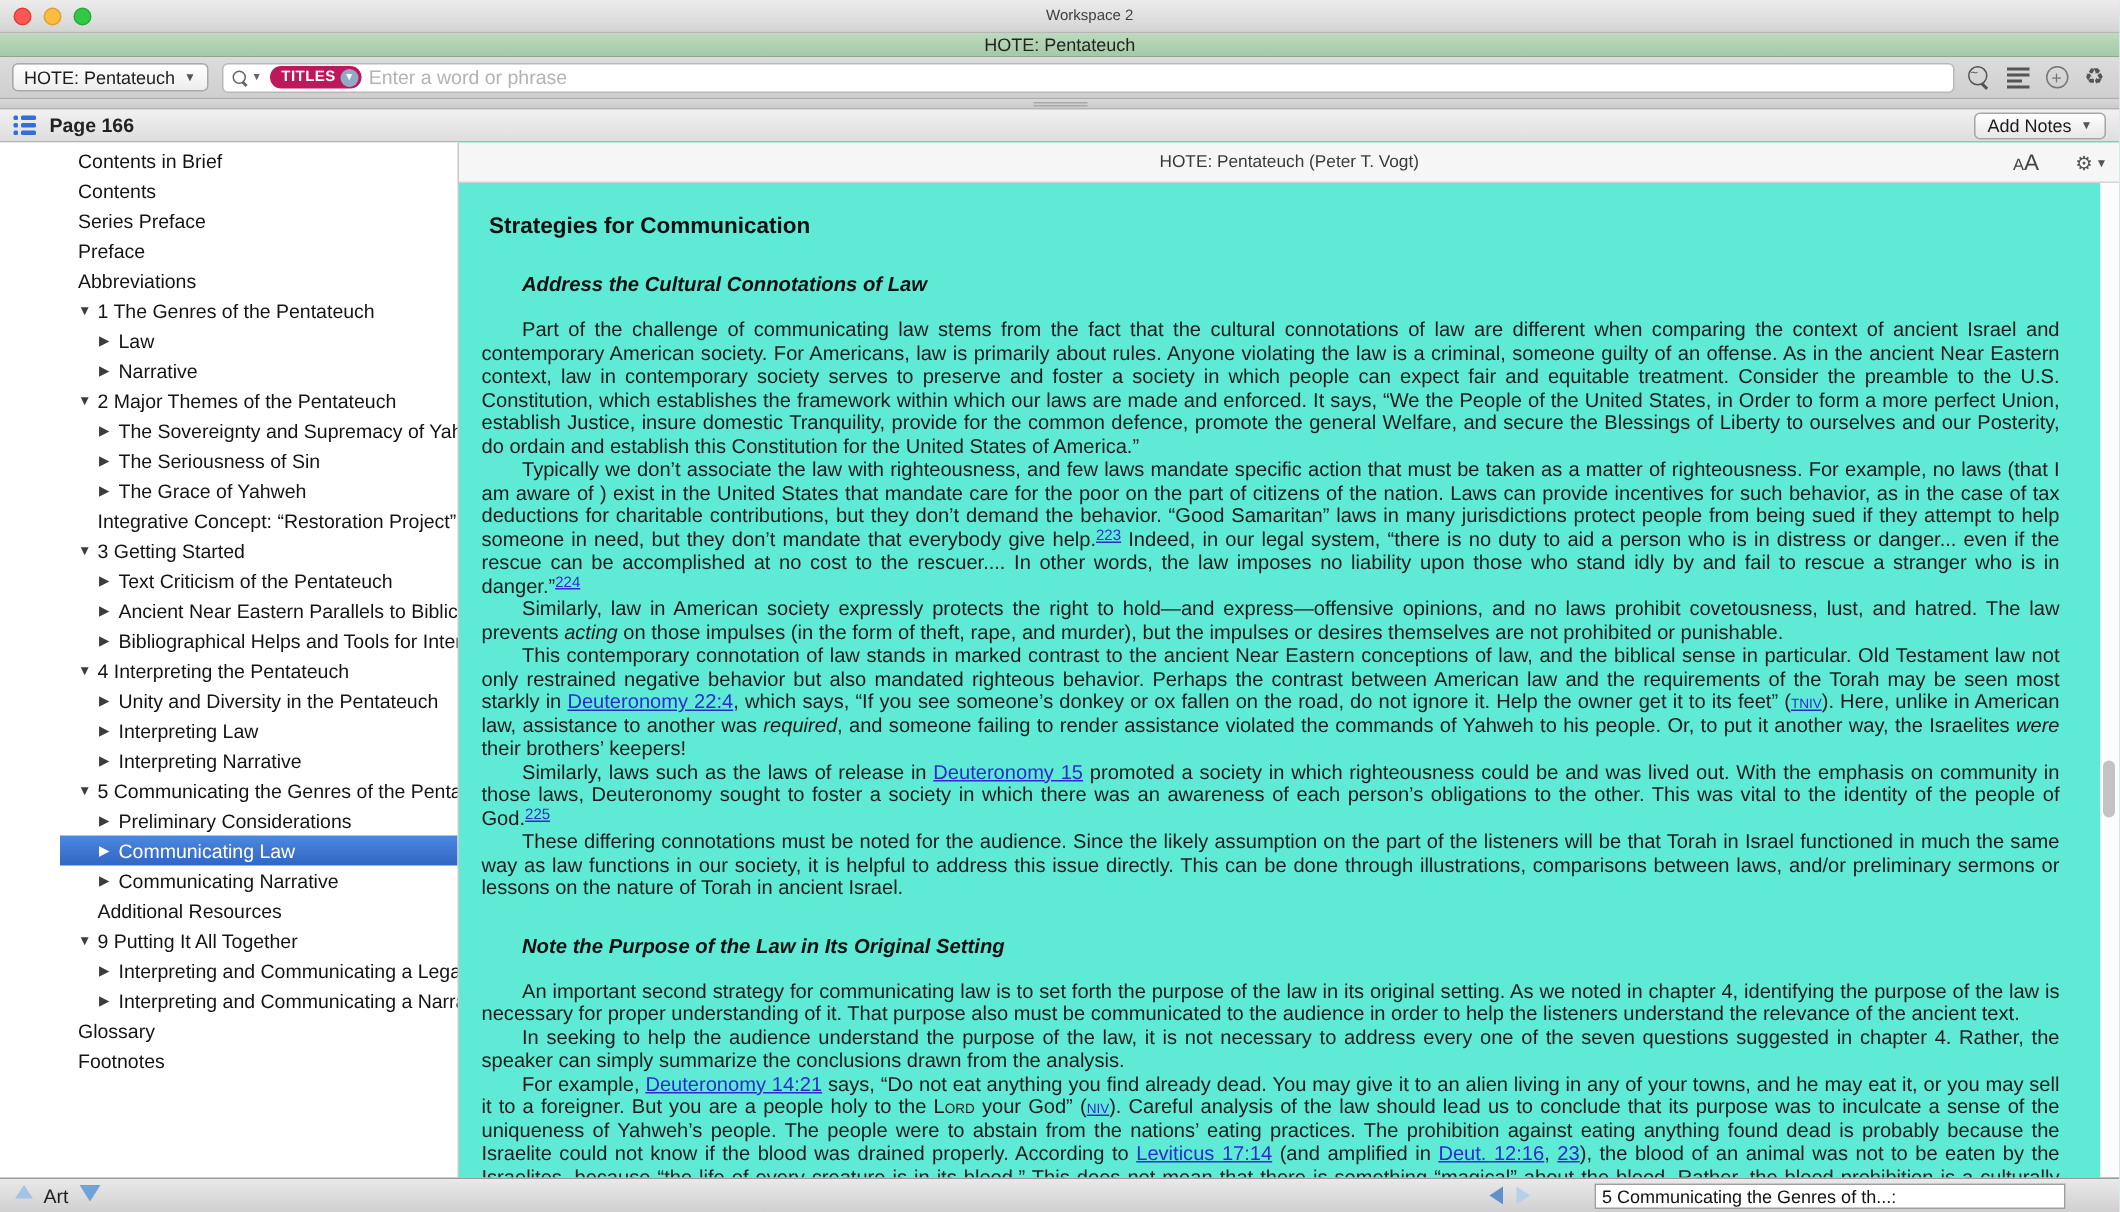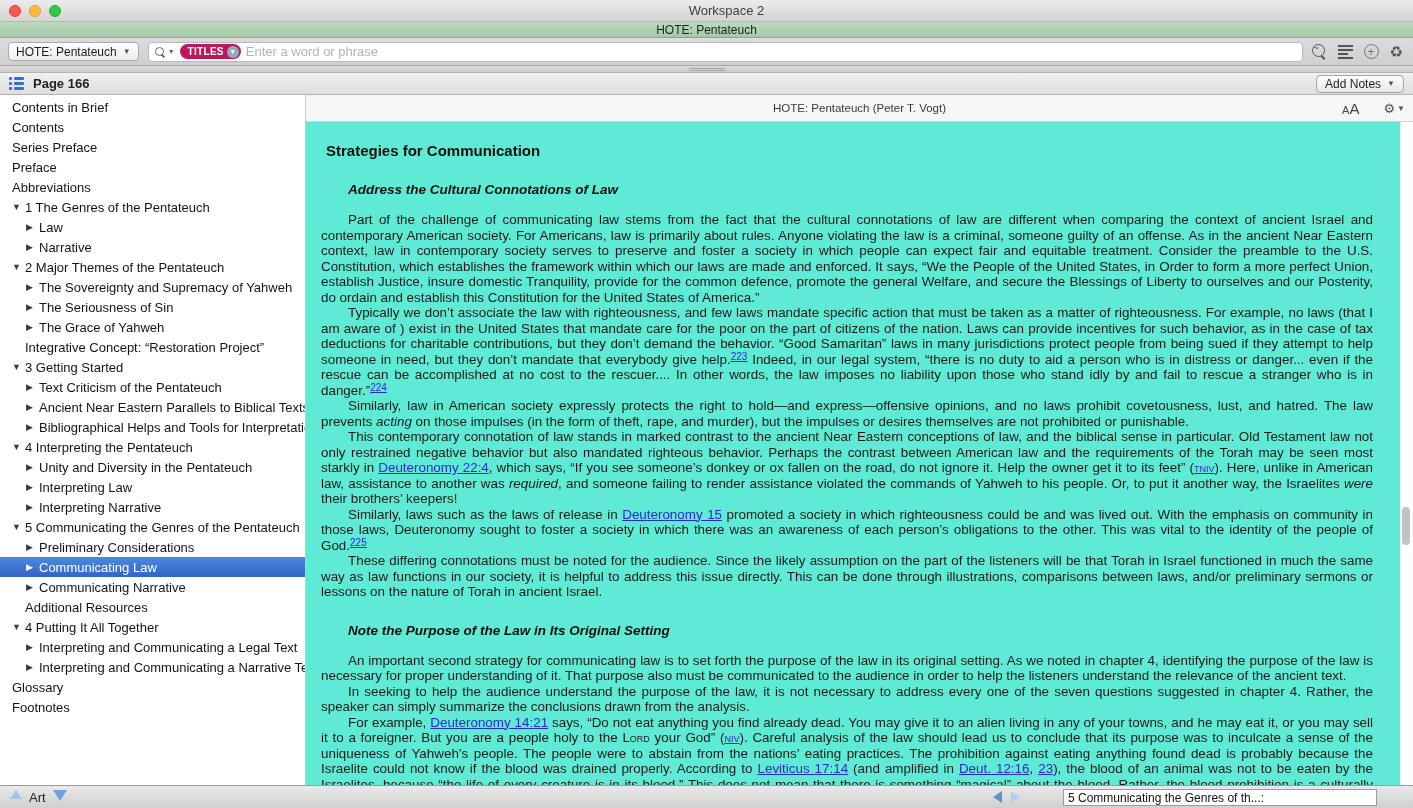--- a/index.html
+++ b/index.html
@@ -12,21 +12,21 @@
   .titlebar {
     height:22px; background:linear-gradient(#ececec,#d4d4d4);
     border-bottom:1px solid #b6b6b6; display:flex; align-items:center;
     justify-content:center; position:relative;
   }
   .lights { position:absolute; left:9px; top:5px; display:flex; gap:8px; }
   .light { width:12px; height:12px; border-radius:50%; }
   .light.red { background:#fc5753; border:1px solid #df3e38; }
   .light.yellow { background:#fdbc40; border:1px solid #de9f34; }
   .light.green { background:#33c748; border:1px solid #27aa35; }
-  .wtitle { font-size:13px; color:#3e3e3e;margin-left:40px; }
+  .wtitle { font-size:10px; color:#3e3e3e;margin-left:40px; }
   
   .tabbar {
     height:16px; background:linear-gradient(#bedabf,#a4c9a7);
     border-bottom:1px solid #8aa88c; display:flex; align-items:center;
     justify-content:center; font-size:12px; color:#1e241e;
   }
   
   .toolbar {
     height:28px; background:linear-gradient(#dcdcdc,#cfcfcf);
     border-bottom:1px solid #ababab; display:flex; align-items:center;
@@ -89,21 +89,21 @@
     border:1px solid #a6a6a6; border-radius:4px; display:flex; align-items:center;
     gap:6px; padding:0 8px; font-size:12px; color:#1d1d1d; }
   
   .main { display:flex; height:690px; }
   .sidebar { width:306px; border-right:1px solid #c9c9c9; background:#fff;
     display:flex; flex-direction:column; overflow:hidden; }
   .sb-search { margin:8px; height:22px; border:1px solid #c6c6c6; border-radius:4px;
     display:flex; align-items:center; padding:0 6px; gap:4px; background:#fff; }
   .sb-search input { border:none; outline:none; flex:1; font-size:13px; color:#333; }
   .sb-search input::placeholder { color:#b3b3b3; }
-  .toc { flex:1; font-size:13px; color:#141414; padding-top:2px; }
+  .toc { flex:1; font-size:13px; color:#141414; padding-top:2px;margin-left:40px; }
   .toc-row { height:20px; display:flex; align-items:center; white-space:nowrap; }
   .toc-row .tri { font-size:9px; color:#3c3c3c; width:13px; flex:0 0 auto; }
   .toc-row.sel { background:linear-gradient(#4c88e0,#3166c4); color:#fff; }
   .toc-row.sel .tri { color:#fff; }
   
   .content { flex:1; position:relative; background:#5eead4; overflow:hidden; }
   .chead { height:27px; background:#f6f6f6; border-bottom:1px solid #d4d4d4;
     display:flex; align-items:center; justify-content:center; font-size:11.5px;
     color:#3a3a3a; position:relative; }
   .chead-right { position:absolute; right:8px; top:0; bottom:0; display:flex;
@@ -312,21 +312,21 @@
           </div>
           <div class="toc-row" style="padding-left: 26px;">
             <span class="tri">▶</span>
             <span>Communicating Narrative</span>
           </div>
           <div class="toc-row" style="padding-left: 25px;">
             <span>Additional Resources</span>
           </div>
           <div class="toc-row" style="padding-left: 12px;">
             <span class="tri">▼</span>
-            <span>4 Putting It All Together</span>
+            <span>9 Putting It All Together</span>
           </div>
           <div class="toc-row" style="padding-left: 26px;">
             <span class="tri">▶</span>
             <span>Interpreting and Communicating a Legal Text</span>
           </div>
           <div class="toc-row" style="padding-left: 26px;">
             <span class="tri">▶</span>
             <span>Interpreting and Communicating a Narrative Text</span>
           </div>
           <div class="toc-row" style="padding-left: 12px;">

